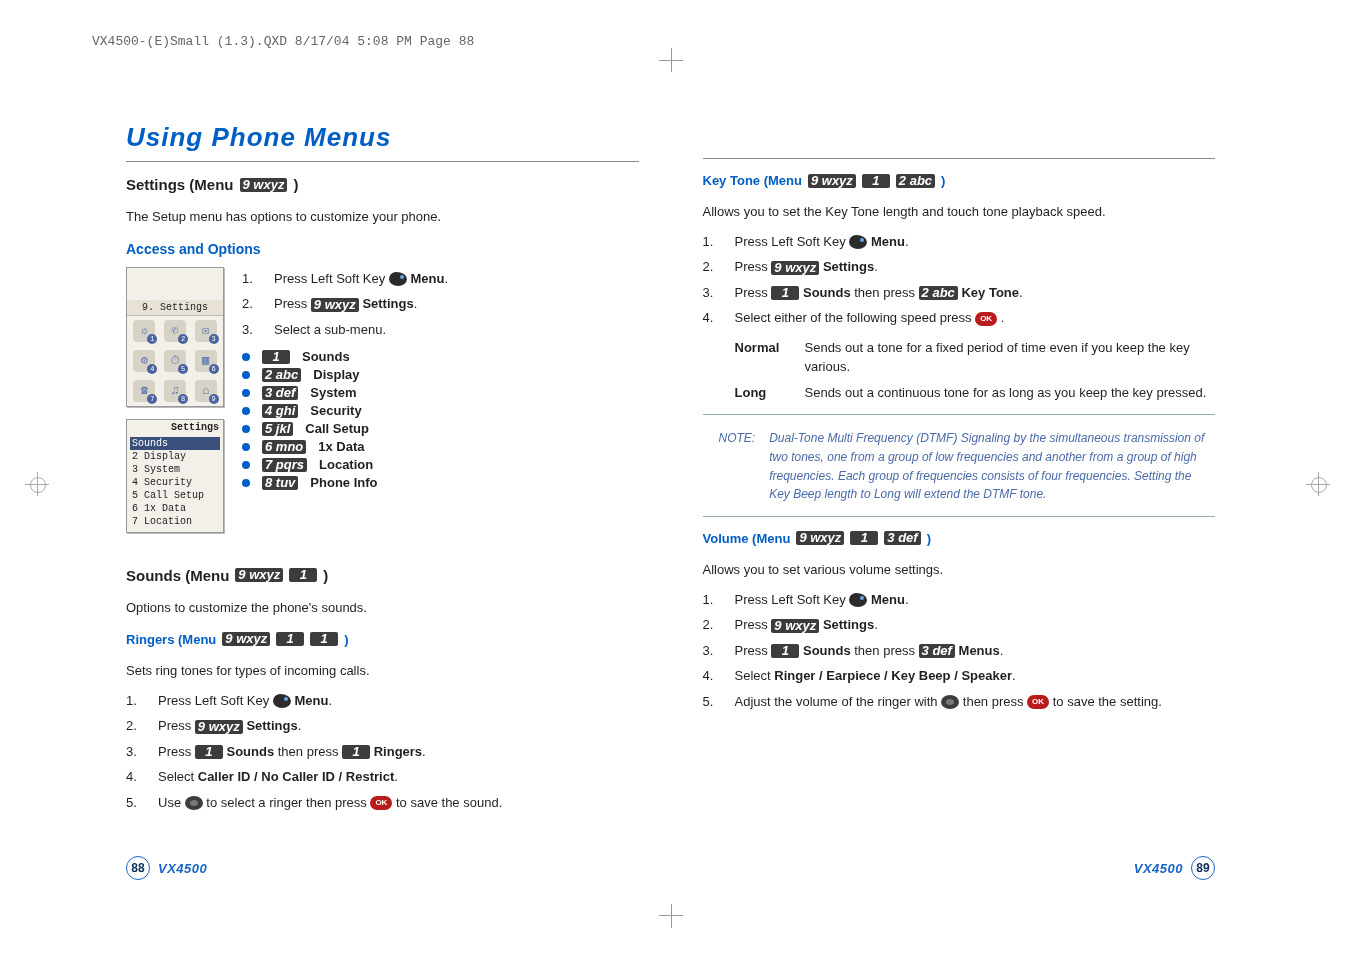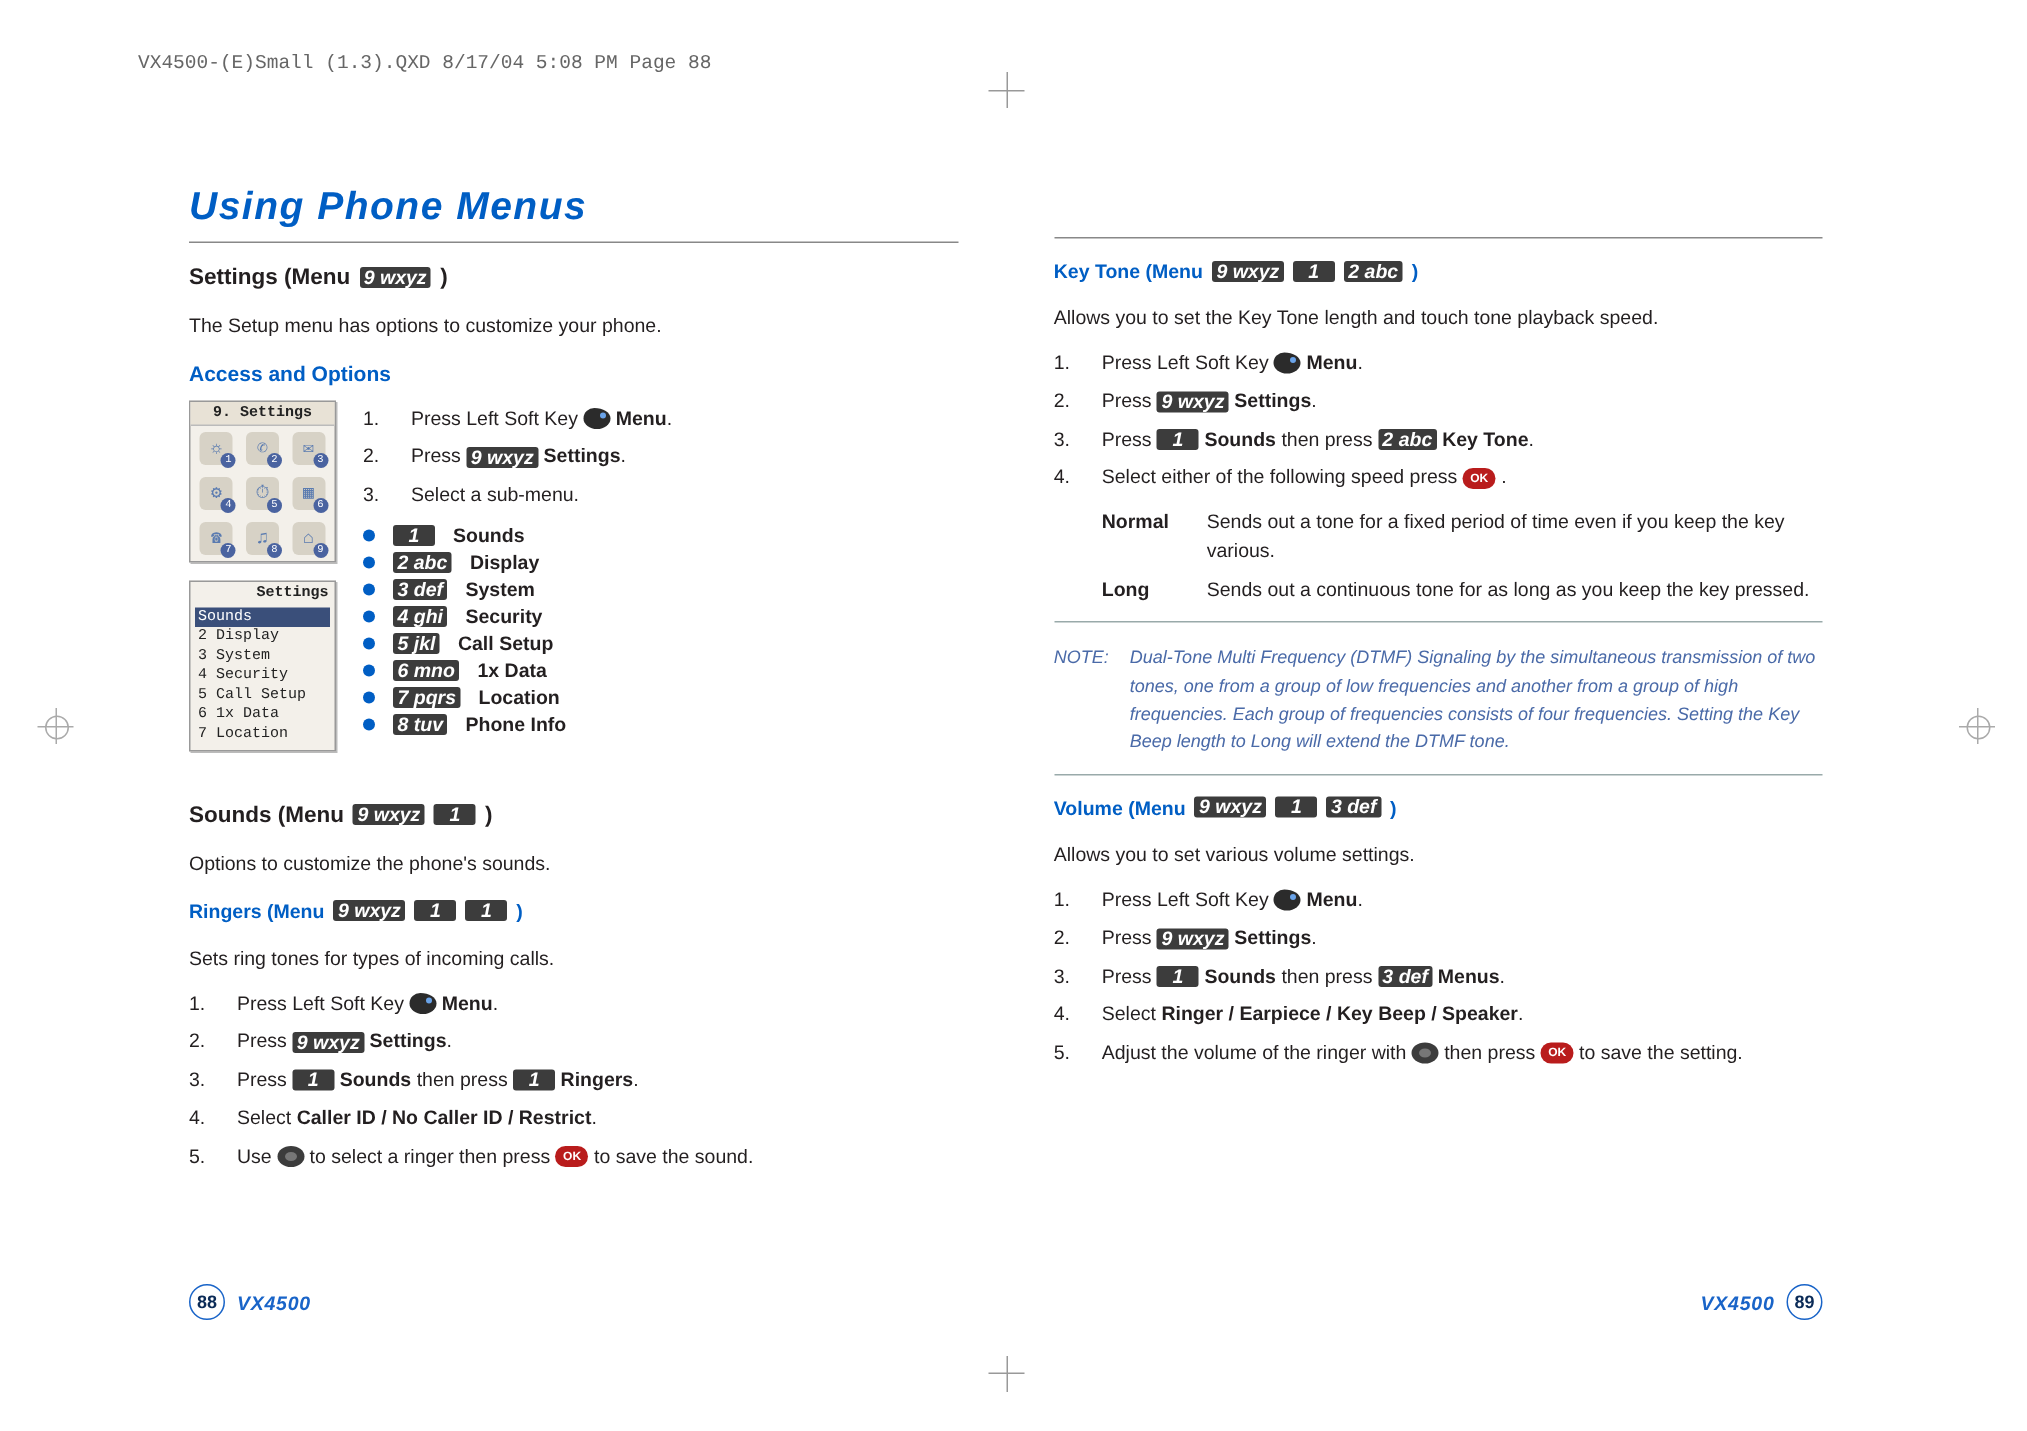--- a/index.html
+++ b/index.html
@@ -175,21 +175,21 @@
 
   .defs { margin:8px 0 10px 32px; font-size:13px;}
   .defs .row { display:flex; gap:14px; margin:6px 0; line-height:1.5;}
   .defs .row .term { width:56px; font-weight:bold;}
   .defs .row .def { flex:1;}
 
   .note {
     font-size:12px;
     font-style:italic;
     color:#4a6aa8;
-    margin:14px 0 8px 0;
+    margin:14px 0 8px 16px;
     display:flex;
     gap:14px;
     line-height:1.55;
   }
   .note .lbl { font-style:italic;}
   .sep { border:none; border-top:1px solid #9aa; margin:12px 0;}
 
   
   .phone-panels {
     float:left;
@@ -203,22 +203,23 @@
     box-shadow:1px 1px 0 #bbb;
     font-family:"Courier New",monospace;
     font-size:10px;
     color:#222;
     margin-bottom:12px;
   }
   .pshot .title {
     background:#e8e2d6;
     border-bottom:1px solid #bbb;
     padding:2px 0;
-    font-weight:bold;
+    font-weight:normal;
     text-align:center;
+    margin-top:32px;
   }
   .pshot .iconrow { display:flex; justify-content:space-around; padding:4px 2px;}
   .pshot .iconrow .ic {
     width:22px;height:22px;border-radius:4px;background:#d7d2c6;
     display:flex;align-items:center;justify-content:center;font-size:12px;color:#5a7bb0;
     position:relative;
   }
   .pshot .iconrow .ic .n{
     position:absolute;right:-2px;bottom:-2px;width:10px;height:10px;border-radius:50%;
     background:#4a63a0;color:#fff;font-size:7px;display:flex;align-items:center;justify-content:center;

